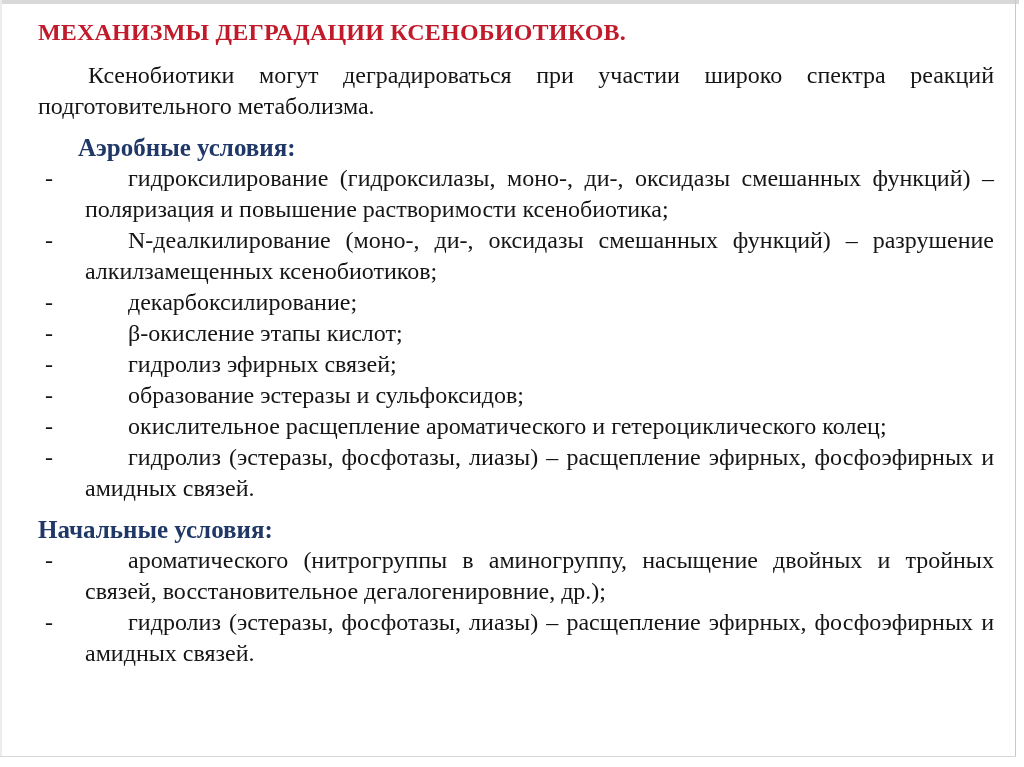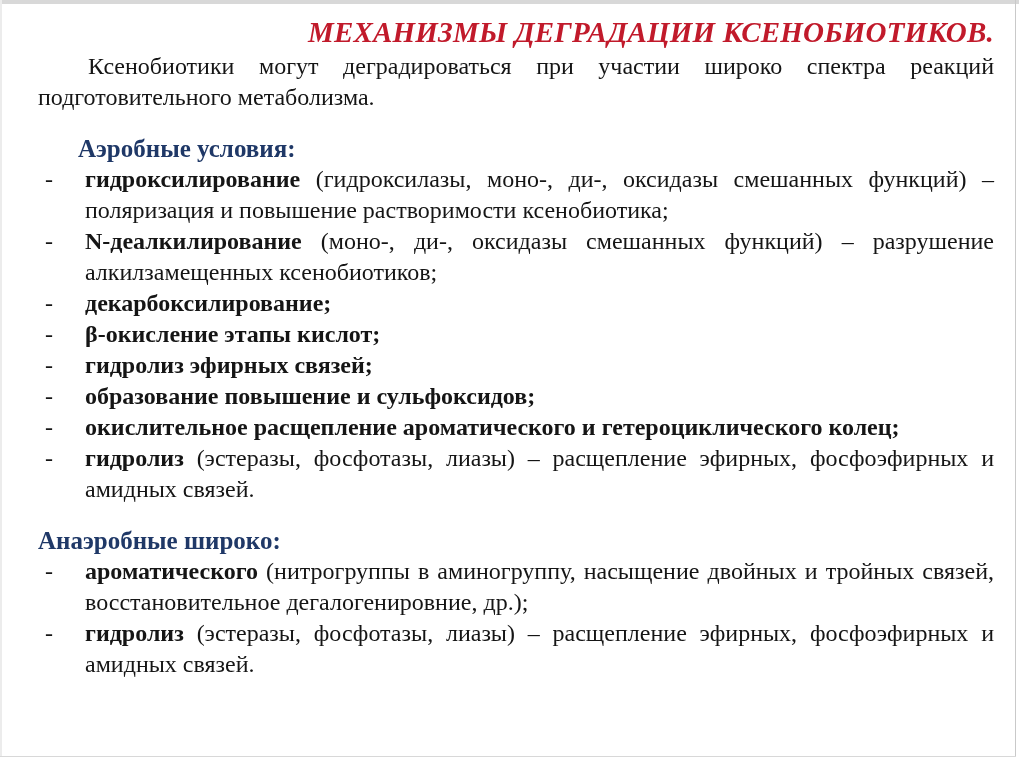--- a/index.html
+++ b/index.html
@@ -15,59 +15,59 @@
   }
   
   .frame-top    { position:absolute; left:0; top:0; width:1019px; height:4px; background:#d8d8d8; }
   .frame-left   { position:absolute; left:0; top:0; width:2px; height:757px; background:#ececec; }
   .frame-right  { position:absolute; left:1015px; top:0; width:1px; height:756px; background:#c9c9c9; }
   .frame-bottom { position:absolute; left:0; top:756px; width:1016px; height:1px; background:#d8d8d8; }
 
   .content { position:absolute; left:38px; top:14px; width:956px; }
 
   .title {
-    text-align: right;
+    text-align: left;
     color: var(--title-red, #c11a2b);
     font-weight: bold;
-    font-size: 29px;
+    font-size: 24px;
     line-height: 37px;
     letter-spacing: 0.2px;
-    font-style: italic;
   }
   .subtitle {
     text-align: center;
     color: var(--heading-navy, #1f3867);
     font-weight: bold;
     font-size: 29px;
     line-height: 33px;
   }
   .intro {
+    margin-top: 9px;
     font-size: 24px;
     line-height: 31px;
     text-align: justify;
     text-indent: 50px;
   }
   .section-heading {
-    margin-top: 20px;
+    margin-top: 10px;
     color: var(--heading-navy, #1f3867);
     font-weight: bold;
     font-size: 25px;
     line-height: 31px;
   }
   .section-heading.indented { padding-left: 40px; }
 
   .list-item {
     position: relative;
     padding-left: 47px;
     font-size: 24px;
     line-height: 31px;
   }
   .list-item .dash { position: absolute; left: 7px; top: 0; }
   .list-item .item-text { text-align: justify; }
-  .list-item b { font-weight: bold; }
+  .list-item b { font-weight: normal; margin-left: 43px; }
 </style>
 </head>
 <body>
 
 <div class="frame-top"></div>
 <div class="frame-left"></div>
 <div class="frame-right"></div>
 <div class="frame-bottom"></div>
 
 <div class="content">
@@ -90,31 +90,31 @@
       <div class="list-item">
         <span class="dash">-</span>
         <div class="item-text"><b>β-окисление этапы кислот;</b></div>
       </div>
       <div class="list-item">
         <span class="dash">-</span>
         <div class="item-text"><b>гидролиз эфирных связей;</b></div>
       </div>
       <div class="list-item">
         <span class="dash">-</span>
-        <div class="item-text"><b>образование повышение и сульфоксидов;</b></div>
+        <div class="item-text"><b>образование эстеразы и сульфоксидов;</b></div>
       </div>
       <div class="list-item">
         <span class="dash">-</span>
         <div class="item-text"><b>окислительное расщепление ароматического и гетероциклического колец;</b></div>
       </div>
       <div class="list-item">
         <span class="dash">-</span>
         <div class="item-text"><b>гидролиз</b> (эстеразы, фосфотазы, лиазы) – расщепление эфирных, фосфоэфирных и амидных связей.</div>
       </div>
-      <div class="section-heading">Анаэробные широко:</div>
+      <div class="section-heading">Начальные условия:</div>
       <div class="list-item">
         <span class="dash">-</span>
         <div class="item-text"><b>ароматического</b> (нитрогруппы в аминогруппу, насыщение двойных и тройных связей, восстановительное дегалогенировние, др.);</div>
       </div>
       <div class="list-item">
         <span class="dash">-</span>
         <div class="item-text"><b>гидролиз</b> (эстеразы, фосфотазы, лиазы) – расщепление эфирных, фосфоэфирных и амидных связей.</div>
       </div>
     </div>
 </div>

